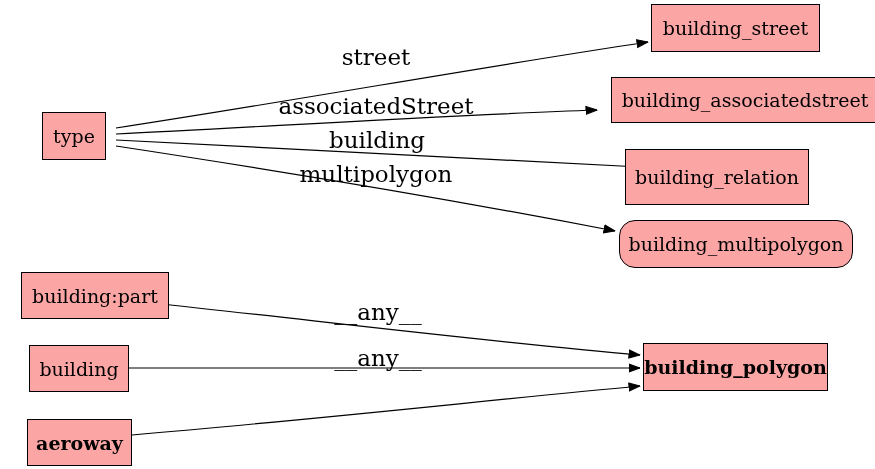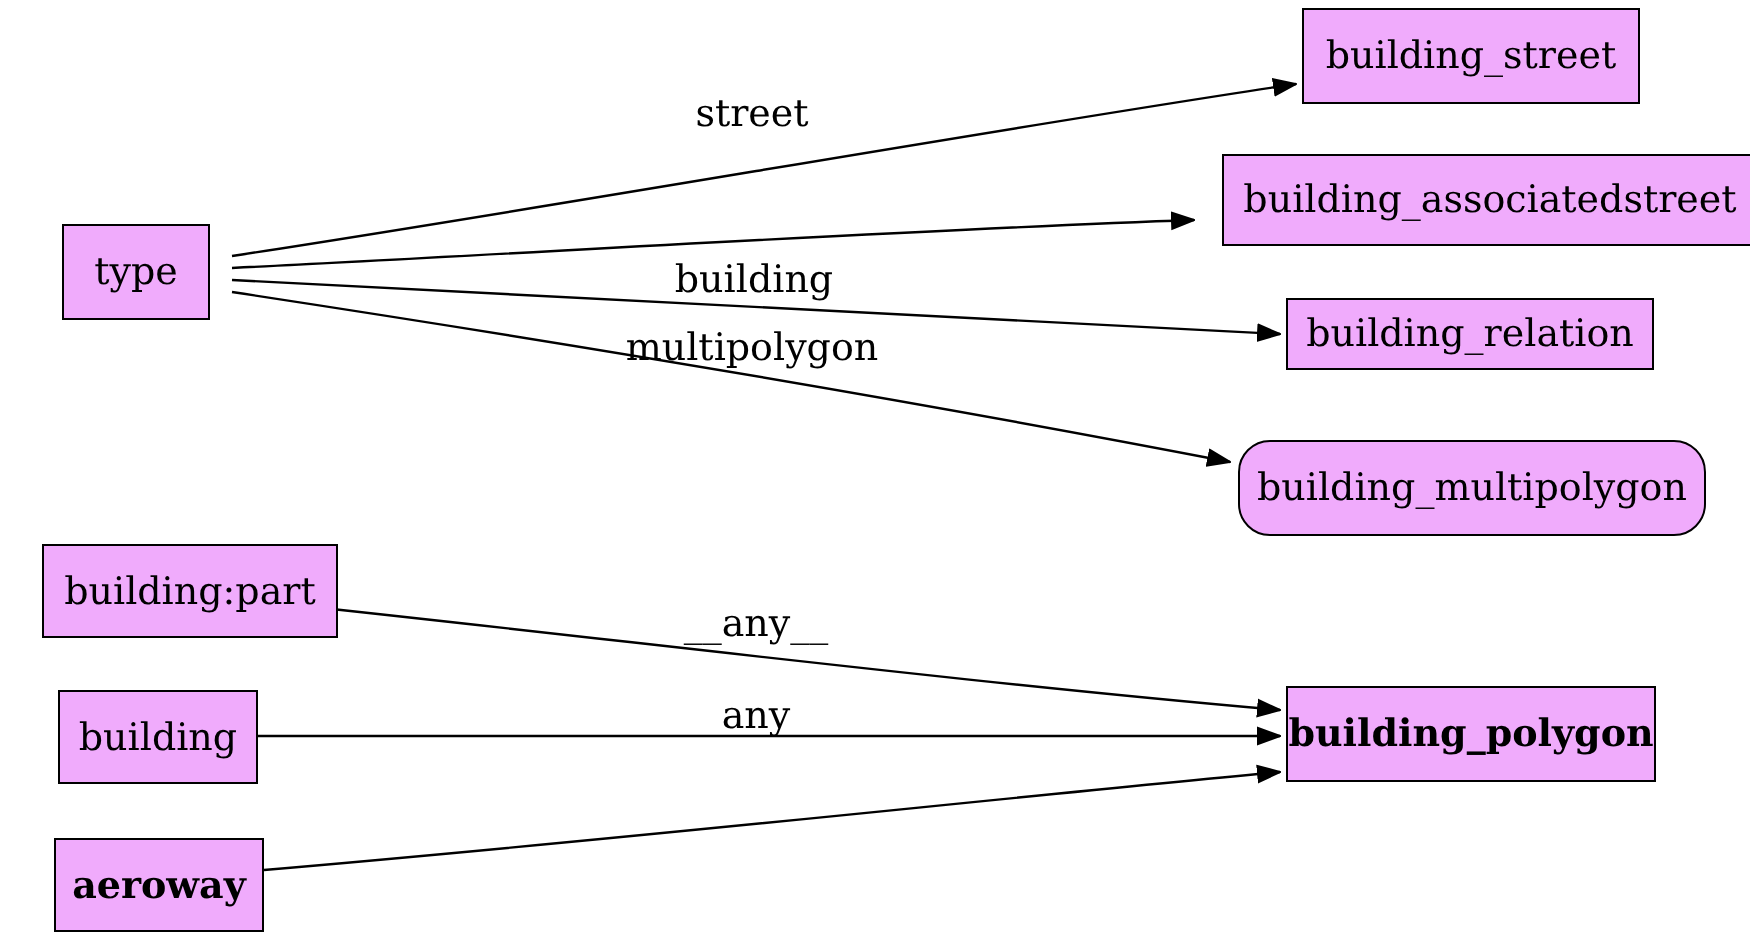--- a/index.html
+++ b/index.html
@@ -25,31 +25,31 @@
   }
   .edge-layer path {
     fill: none;
     stroke: #000000;
     stroke-width: 1.2;
   }
   .node {
     position: absolute;
     box-sizing: border-box;
     border: 1px solid #000000;
-    background: #f0abfc;
+    background: #fca5a5;
     display: flex;
     align-items: center;
     justify-content: center;
     font-size: 19px;
     white-space: nowrap;
   }
   .edge-label {
     position: absolute;
     transform: translateX(-50%);
-    font-size: 19px;
+    font-size: 23px;
     line-height: 20px;
     white-space: pre-line;
     text-align: center;
     background: transparent;
   }
 </style>
 </head>
 <body>
 
 <div class="canvas">
@@ -62,40 +62,41 @@
     </defs>
     <path d="M116,128 C280,103 500,64 648,42" marker-end="url(#arrow)"></path>
     <path d="M116,134 C260,127 450,115 597,110" marker-end="url(#arrow)"></path>
     <path d="M116,140 C300,149 480,158 640,167" marker-end="url(#arrow)"></path>
     <path d="M116,146 C300,174 470,203 615,231" marker-end="url(#arrow)"></path>
     <path d="M152,303 C320,321 490,342 640,355" marker-end="url(#arrow)"></path>
     <path d="M129,368 L640,368" marker-end="url(#arrow)"></path>
     <path d="M132,435 C320,419 490,400 640,386" marker-end="url(#arrow)"></path>
   </svg>
 
-  <div class="node" style="left:31px;  top:112px; width:74px;  height:48px;">type</div>
+  <div class="node" style="left:42px;  top:112px; width:64px;  height:48px;">type</div>
 
   <div class="node" style="left:651px; top:4px;   width:169px; height:48px;">building_street</div>
 
   <div class="node" style="left:611px; top:77px;  width:268px; height:46px;">building_associatedstreet</div>
 
-  <div class="node" style="left:643px; top:149px; width:184px; height:36px;">building_relation</div>
+  <div class="node" style="left:625px; top:149px; width:184px; height:56px;">building_relation</div>
 
   <div class="node" style="left:619px; top:220px; width:234px; height:48px;border-radius:16px;">building_multipolygon</div>
 
   <div class="node" style="left:4px;   top:272px; width:148px; height:47px;margin-left:17px;">building:part</div>
 
   <div class="node" style="left:29px;  top:345px; width:100px; height:47px;">building</div>
 
   <div class="node" style="left:27px;  top:419px; width:105px; height:47px;font-weight:bold;">aeroway</div>
 
   <div class="node" style="left:643px; top:343px; width:185px; height:48px;font-weight:bold;">building_polygon</div>
 
   <span class="edge-label" style="left:376px; top:47px;">street</span>
 
+  <span class="edge-label" style="left:376px; top:96px;">associatedStreet</span>
 
   <span class="edge-label" style="left:377px; top:130px;">building</span>
 
   <span class="edge-label" style="left:376px; top:164px;">multipolygon</span>
 
   <span class="edge-label" style="left:378px; top:302px;">__any__</span>
 
   <span class="edge-label" style="left:378px; top:348px;">__any__</span>
 
 

